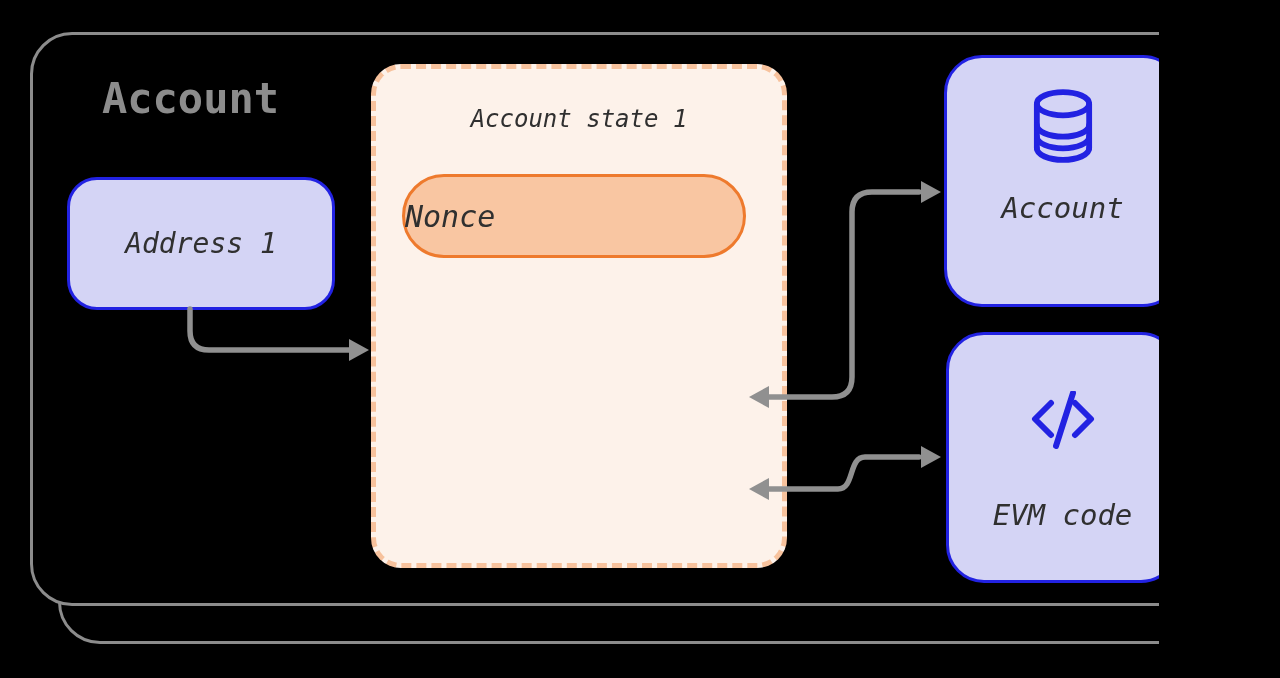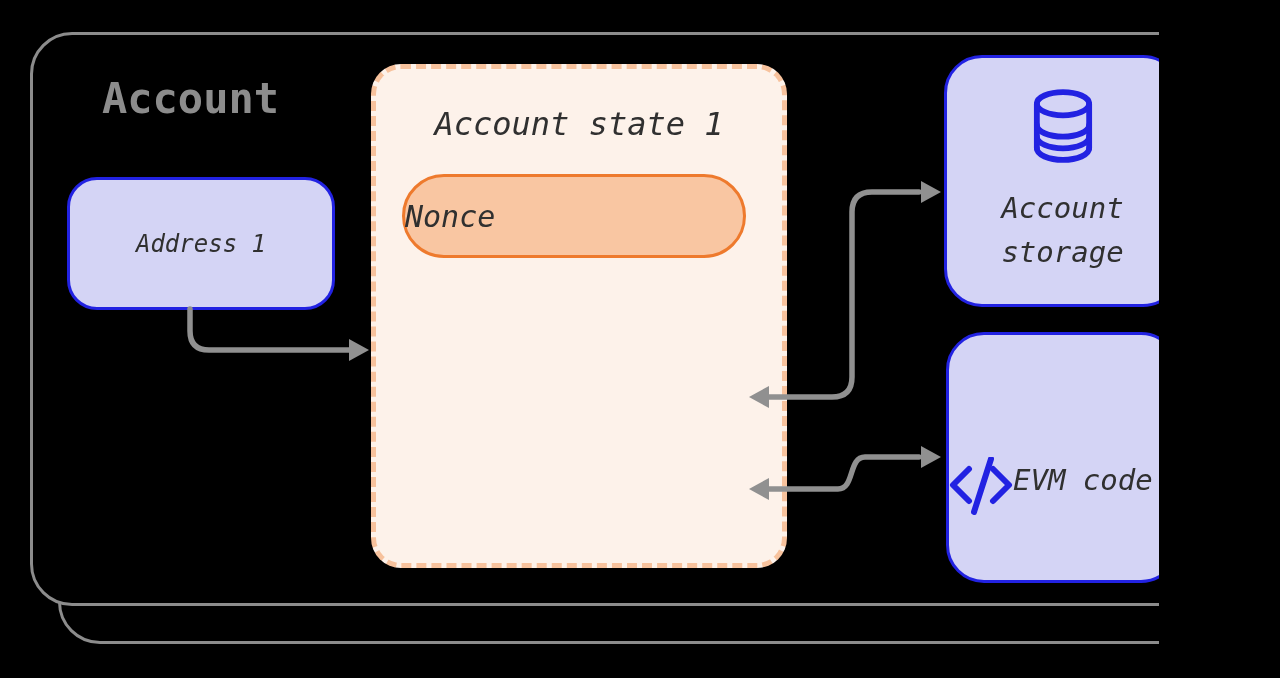--- a/index.html
+++ b/index.html
@@ -21,43 +21,43 @@
   .frame-title{
     position:absolute;left:102px;top:78px;
     font-size:42px;font-weight:bold;color:var(--title-gray);line-height:1;
   }
   .blue-box{
     position:absolute;box-sizing:border-box;
     background:var(--lavender);border:3px solid var(--accent-blue);
     display:flex;align-items:center;justify-content:center;
     color:var(--text-dark);font-style:italic;
   }
-  .address-box{left:67px;top:177px;width:268px;height:133px;border-radius:30px;font-size:24px;}
+  .address-box{left:67px;top:177px;width:268px;height:133px;border-radius:30px;font-size:28px;}
   .state-panel{
     position:absolute;left:371px;top:64px;width:416px;height:504px;box-sizing:border-box;
     background:var(--panel-fill);border:5px dashed var(--panel-dash);border-radius:30px;
   }
   .state-title{
-    margin-top:36px;text-align:center;font-style:italic;font-size:32px;
+    margin-top:36px;text-align:center;font-style:italic;font-size:24px;
     color:var(--text-dark);
   }
   .pill{
     position:absolute;left:402px;width:344px;height:84px;box-sizing:border-box;
     background:var(--pill-fill);border:3px solid var(--pill-border);border-radius:42px;
     display:flex;align-items:center;justify-content:flex-start;
     font-style:italic;font-size:30px;color:var(--text-dark);
   }
   .pill-0{top:174px}.pill-1{top:266px}.pill-2{top:357px}.pill-3{top:450px}
   .storage-box{
     left:944px;top:55px;width:237px;height:252px;border-radius:38px;
     flex-direction:column;justify-content:flex-start;font-size:29px;
   }
   .evm-box{
     left:946px;top:332px;width:233px;height:251px;border-radius:38px;
-    flex-direction:row;justify-content:flex-start;font-size:29px;
+    flex-direction:column;justify-content:flex-start;font-size:29px;
   }
   .storage-box .icon{margin-top:30px;}
   .evm-box .icon{margin-top:56px;}
   .box-label{margin-top:22px;line-height:44px;text-align:center;}
   .evm-box .box-label{margin-top:44px;}
   .icon svg{display:block;}
   .icon-stroke{stroke:var(--accent-blue);fill:none;stroke-width:6;stroke-linecap:round;stroke-linejoin:round;}
   #arrows{position:absolute;left:0;top:0;pointer-events:none;}
   .arrow-path{stroke:var(--arrow-gray);stroke-width:5.5;fill:none;stroke-linecap:round;}
   .arrow-head{fill:var(--arrow-gray);stroke:none;}
@@ -89,21 +89,20 @@
       <svg width="62" height="76" viewBox="0 0 64 78">
         <ellipse class="icon-stroke" cx="32" cy="16" rx="27" ry="12"></ellipse>
         <path class="icon-stroke" d="M5,16 V62 M59,16 V62"></path>
         <path class="icon-stroke" d="M5,38 A27,12 0 0 0 59,38"></path>
         <path class="icon-stroke" d="M5,50 A27,12 0 0 0 59,50"></path>
         <path class="icon-stroke" d="M5,62 A27,12 0 0 0 59,62"></path>
       </svg>
     </span>
     <div class="box-label">
       <div>Account</div>
-      <div>storage</div>
     </div>
   </div>
 
   <div class="blue-box evm-box">
     <span class="icon">
       <svg width="64" height="58" viewBox="0 0 64 58">
         <polyline class="icon-stroke" points="20,12 4,28 20,44"></polyline>
         <polyline class="icon-stroke" points="44,12 60,28 44,44"></polyline>
         <line class="icon-stroke" x1="42" y1="2" x2="25" y2="55"></line>
       </svg>

